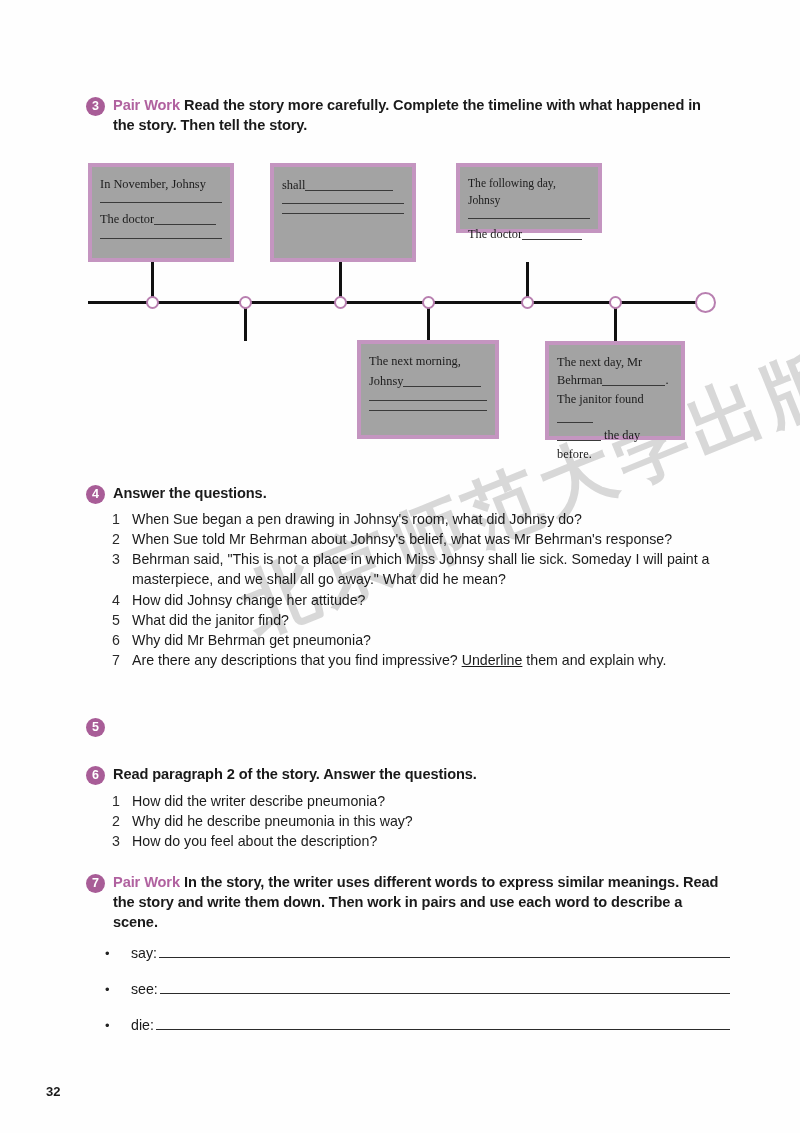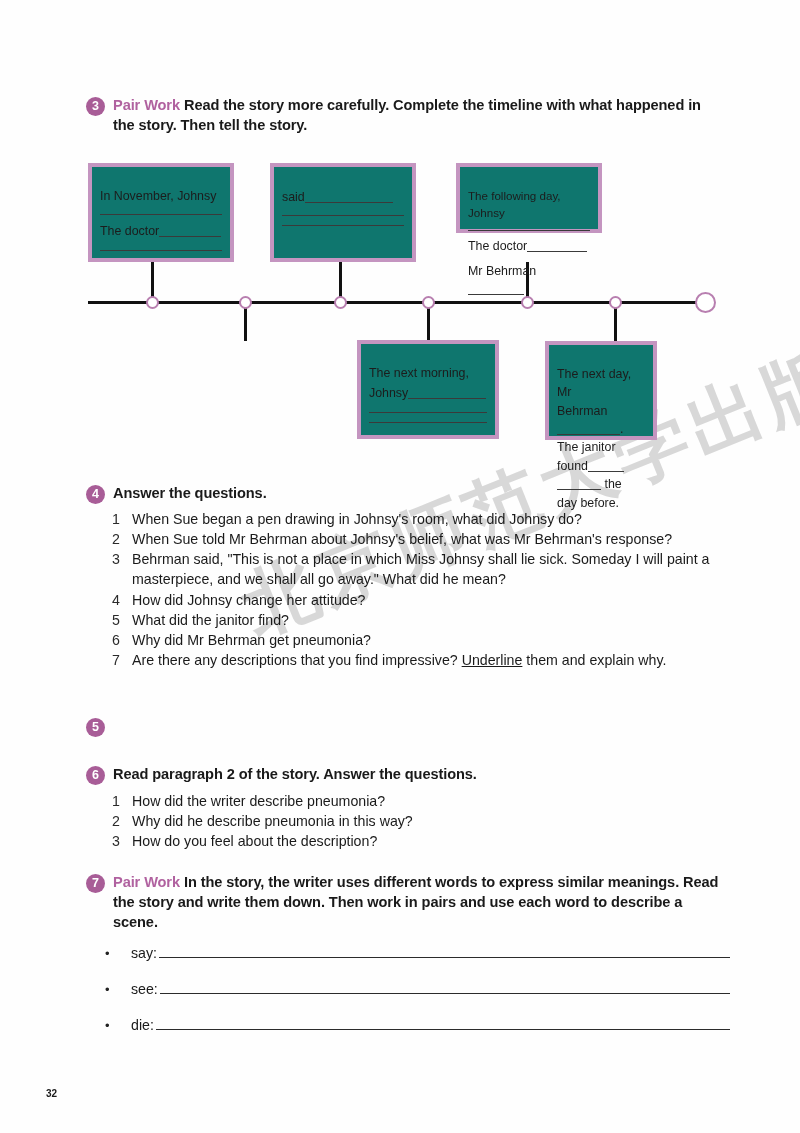--- a/index.html
+++ b/index.html
@@ -120,26 +120,27 @@
   .tl-stem {
     position: absolute;
     width: 3px;
     background: #111111;
   }
 
   
   .box {
     position: absolute;
     border: 4px solid #c495c0;
-    background: #0f766e;
+    background: #a3a3a3;
     box-sizing: border-box;
-    padding: 20px 8px 6px 8px;
+    padding: 8px 8px 6px 8px;
     font-size: 12.4px;
     line-height: 1.48;
     color: #1c1c1c;
+    font-family: Liberation Serif, serif;
   }
   .box .ln {
     display: block;
     border-bottom: 1.3px solid #3a3a3a;
     height: 0;
     margin: 9px 0 0 0;
   }
   .box .seg {
     display: inline-block;
     border-bottom: 1.3px solid #3a3a3a;
@@ -173,21 +174,21 @@
     border-bottom: 1.4px solid #2b2b2b;
     margin-left: 2px;
     height: 11px;
   }
 
   
   .page-num {
     position: absolute;
     left: 46px;
     bottom: 34px;
-    font-size: 10px;
+    font-size: 13px;
     font-weight: 700;
     color: #1a1a1a;
   }
 </style>
 </head>
 <body>
 
 <div class="page">
 
   <div class="watermark">北京师范大学出版社</div>
@@ -221,41 +222,40 @@
   </div>
 
   <div class="box" style="left:88px; top:163px; width:146px; height:99px;">
     <p>In November, Johnsy</p>
     <span class="ln"></span>
     <p style="margin-top:7px;"><span>The doctor</span><span class="seg" style="width:62px;"></span></p>
     <span class="ln"></span>
   </div>
 
   <div class="box just" style="left:270px; top:163px; width:146px; height:99px;">
-    <p style="margin-top:1px;"><span>said</span><span class="seg" style="width:88px;"></span></p>
+    <p style="margin-top:1px;"><span>shall</span><span class="seg" style="width:88px;"></span></p>
     <span class="ln"></span>
     <span class="ln"></span>
   </div>
 
   <div class="box" style="left:456px; top:163px; width:146px; height:70px;">
     <p style="font-size:11.6px;">The following day, Johnsy</p>
     <span class="ln"></span>
     <p style="margin-top:6px;"><span>The doctor</span><span class="seg" style="width:60px;"></span></p>
-    <p style="margin-top:6px;"><span>Mr Behrman</span><span class="seg" style="width:56px;"></span></p>
   </div>
 
 
   <div class="box" style="left:357px; top:340px; width:142px; height:99px;">
     <p>The next morning,</p>
     <p style="margin-top:2px;"><span>Johnsy</span><span class="seg" style="width:78px;"></span></p>
     <span class="ln"></span>
     <span class="ln"></span>
   </div>
 
-  <div class="box" style="left:545px; top:341px; width:112px; height:99px;">
+  <div class="box" style="left:545px; top:341px; width:140px; height:99px;">
     <p>The next day, Mr</p>
     <p><span>Behrman</span><span class="seg" style="width:63px;"></span>.</p>
     <p><span>The janitor found</span><span class="seg" style="width:36px;"></span></p>
     <p><span class="seg" style="width:44px;"></span> <span>the day before.</span></p>
   </div>
 
   <div class="task" style="left:86px; top:484px; width:640px;">
     <div class="badge">4</div>
     <div class="task-text">
       <span>Answer the questions.</span>

